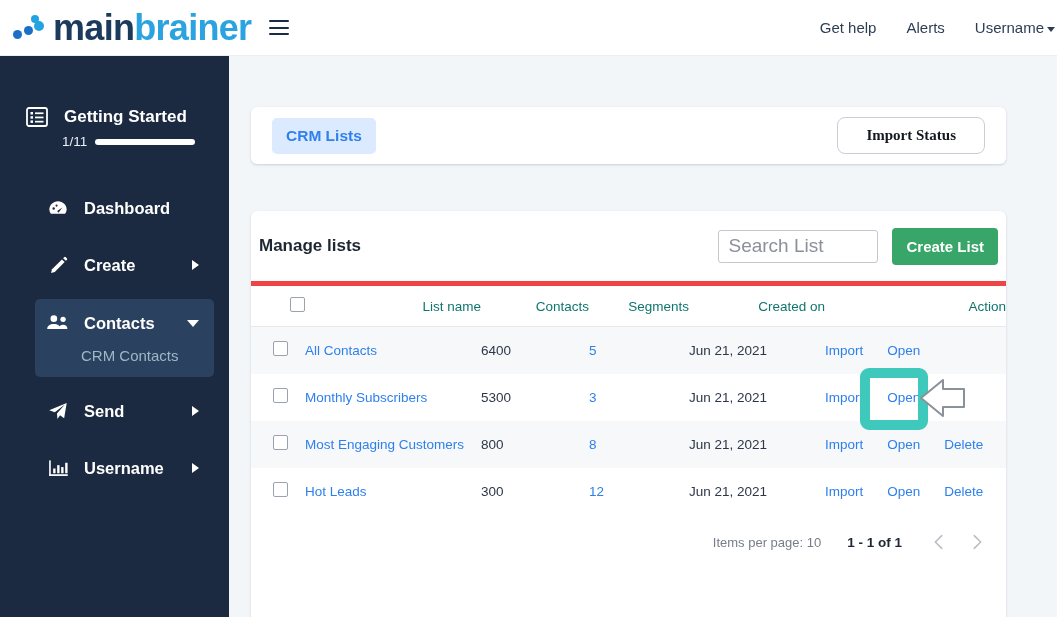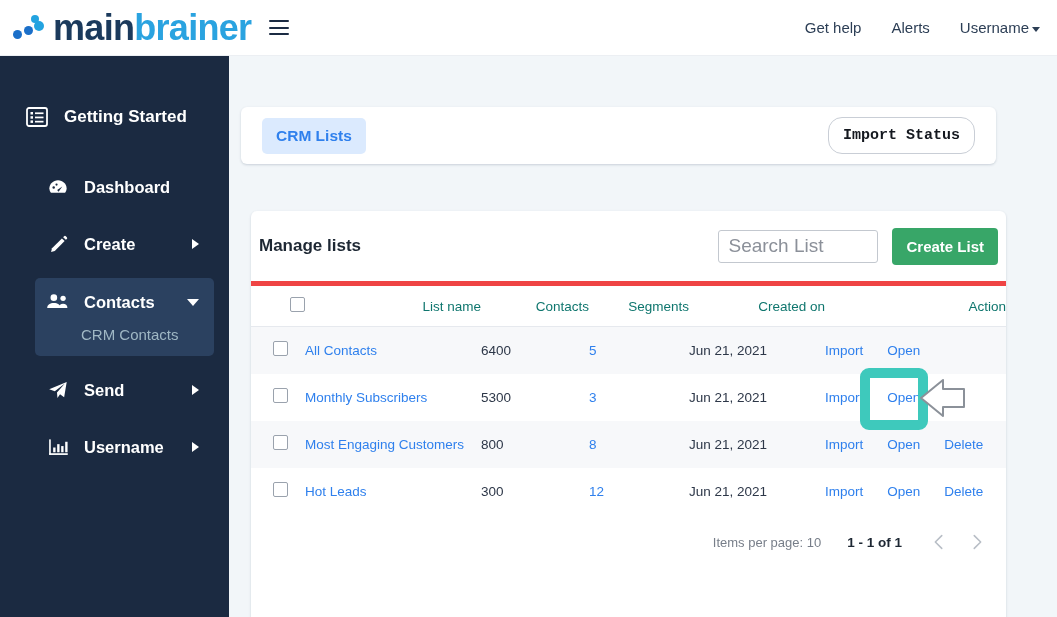--- a/index.html
+++ b/index.html
@@ -27,21 +27,21 @@
   .d3 { width: 10px; height: 10px; background: #23a3e0; left: 21px; top: 6px; }
   .d4 { width: 8px;  height: 8px;  background: #23a3e0; left: 18px; top: 0px; }
   .logo-text { font-size: 36px; font-weight: bold; letter-spacing: -0.7px; margin-left: 2px; }
   .logo-text .t1 { color: #1b3a5c; }
   .logo-text .t2 { color: #2aa3e0; }
   .hamburger {
     margin-left: 18px; width: 20px; height: 15px; display: flex;
     flex-direction: column; justify-content: space-between; cursor: pointer;
   }
   .hamburger span { display: block; height: 2px; background: #1b2b43; border-radius: 1px; }
-  .topnav { margin-left: auto; display: flex; align-items: center; padding-right: 17px; gap: 30px; }
+  .topnav { margin-left: auto; display: flex; align-items: center; padding-right: 2px; gap: 30px; }
   .topnav a {
     color: #2c3e55; font-size: 15px; text-decoration: none; cursor: pointer;
     white-space: nowrap;
   }
   .caret-down {
     display: inline-block; width: 0; height: 0; margin-left: 3px;
     border-left: 4px solid transparent; border-right: 4px solid transparent;
     border-top: 5px solid #2c3e55; vertical-align: middle;
   }
 
@@ -90,31 +90,31 @@
   
   .main { position: absolute; top: 56px; left: 229px; width: 828px; height: 561px;
     background: #f2f6f9; }
 
   .card {
     background: #ffffff; border-radius: 6px;
     box-shadow: 0 1px 3px rgba(30,50,80,0.12), 0 1px 2px rgba(30,50,80,0.07);
   }
 
   .toolbar-card {
-    position: absolute; left: 12px; top: 51px; width: 755px; height: 57px;
+    position: absolute; left: 22px; top: 51px; width: 755px; height: 57px;
     display: flex; align-items: center; padding: 0 21px;
   }
   .tab-pill {
     background: #dbeafe; color: #2f80ed; font-size: 15.5px; font-weight: bold;
     padding: 9px 14px; border-radius: 5px; cursor: pointer;
   }
   .import-status-btn {
     margin-left: auto; background: #ffffff; border: 1px solid #c9ced6;
-    border-radius: 14px; color: #14181f; font-size: 15px; font-weight: bold;
-    padding: 9px 14px; cursor: pointer; font-family: Liberation Mono, monospace;
+    border-radius: 8px; color: #14181f; font-size: 15px; font-weight: bold;
+    padding: 9px 28px; cursor: pointer; font-family: Liberation Serif, serif;
   }
 
   .list-card {
     position: absolute; left: 22px; top: 155px; width: 755px; height: 418px;
     overflow: hidden;
   }
   .list-head { display: flex; align-items: center; height: 70px; padding: 0 8px; }
   .list-title { font-size: 17px; font-weight: bold; color: #1d2733; }
   .search-input {
     margin-left: auto; width: 160px; height: 33px; border: 1px solid #c3c8cf;
@@ -208,20 +208,26 @@
             <rect x="1" y="2" width="20" height="18" rx="2" fill="none" stroke="#ffffff" stroke-width="1.8"></rect>
             <rect x="4.5" y="6" width="2.5" height="2.5" fill="#ffffff"></rect>
             <rect x="9" y="6.4" width="8.5" height="1.7" fill="#ffffff"></rect>
             <rect x="4.5" y="10.2" width="2.5" height="2.5" fill="#ffffff"></rect>
             <rect x="9" y="10.6" width="8.5" height="1.7" fill="#ffffff"></rect>
             <rect x="4.5" y="14.4" width="2.5" height="2.5" fill="#ffffff"></rect>
             <rect x="9" y="14.8" width="8.5" height="1.7" fill="#ffffff"></rect>
           </svg>
         </span>
         <span class="gs-title">Getting Started</span>
+      </div>
+      <div class="gs-progress-row">
+        <span class="gs-count">1/11</span>
+        <span class="gs-bar">
+          <span class="gs-bar-fill" id="gs-fill" style="width: 9%;"></span>
+        </span>
       </div>
     </div>
 
     <div class="nav">
 
       <div class="nav-item">
         <span class="nav-icon">
           <svg width="22" height="22" viewBox="0 0 24 24">
             <path d="M12 4.5C6.8 4.5 2.6 8.5 2.6 13.4c0 1.9.6 3.6 1.7 5h15.4c1.1-1.4 1.7-3.1 1.7-5C21.4 8.5 17.2 4.5 12 4.5z" fill="#ffffff"></path>
             <circle cx="7.3" cy="12.6" r="1.35" fill="#1b2a41"></circle>

